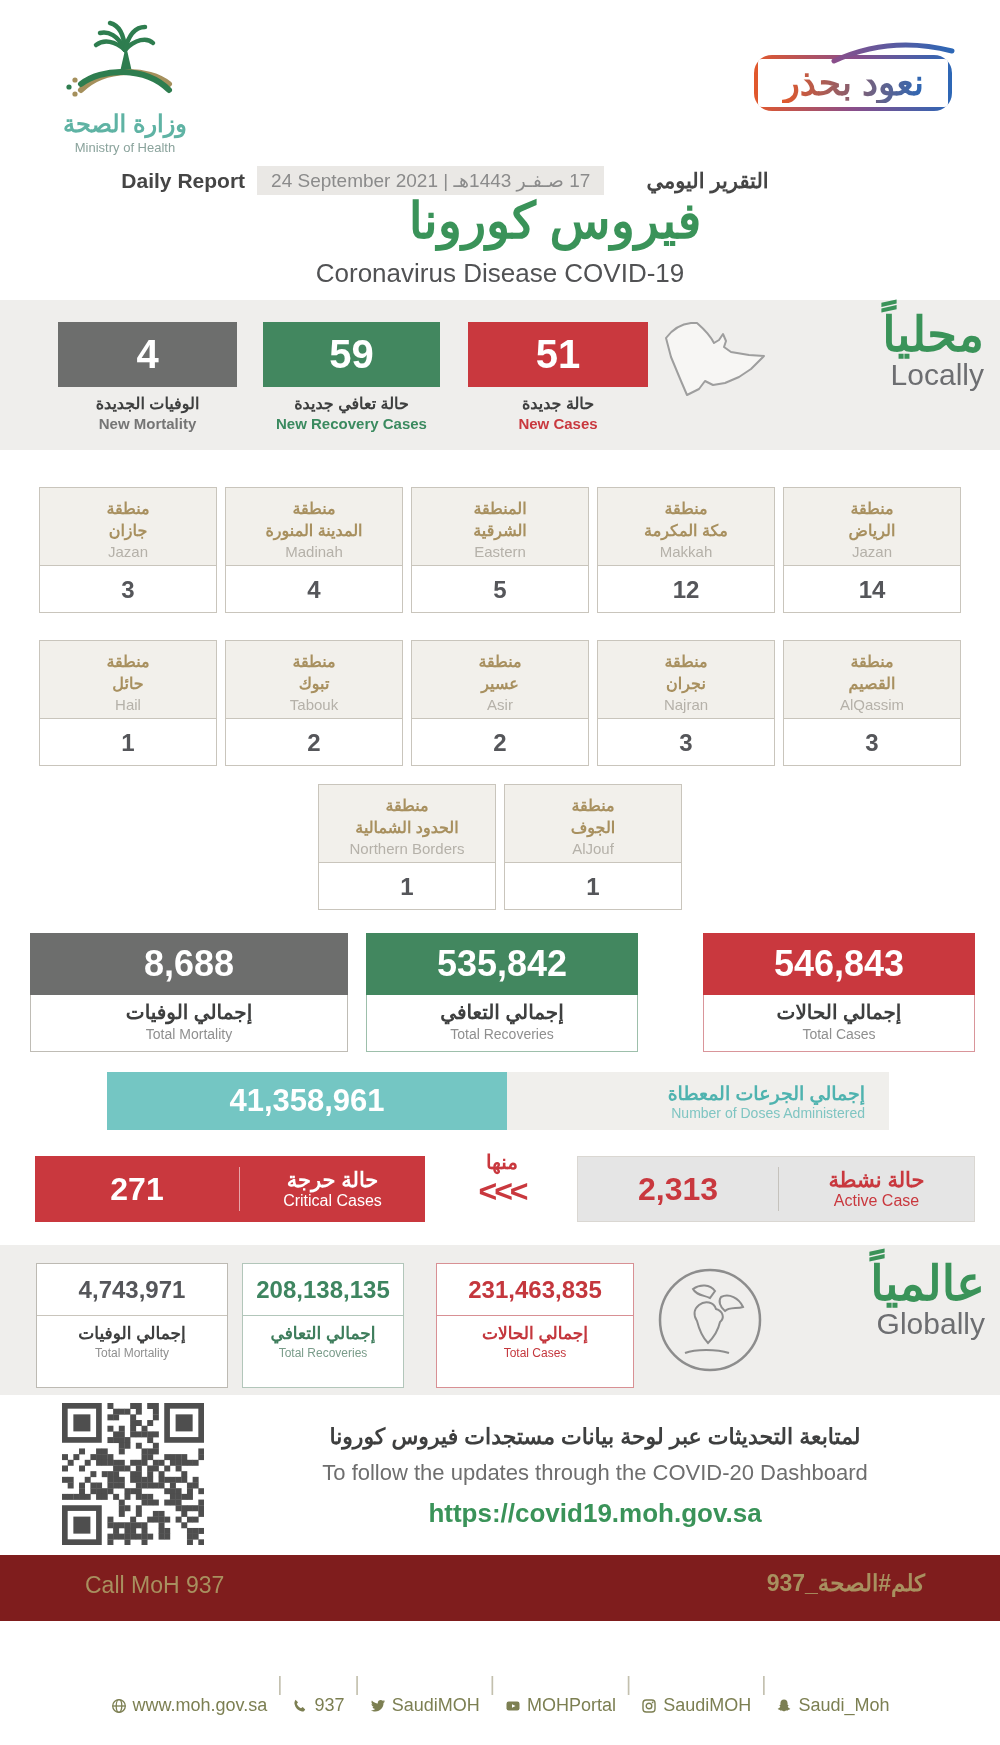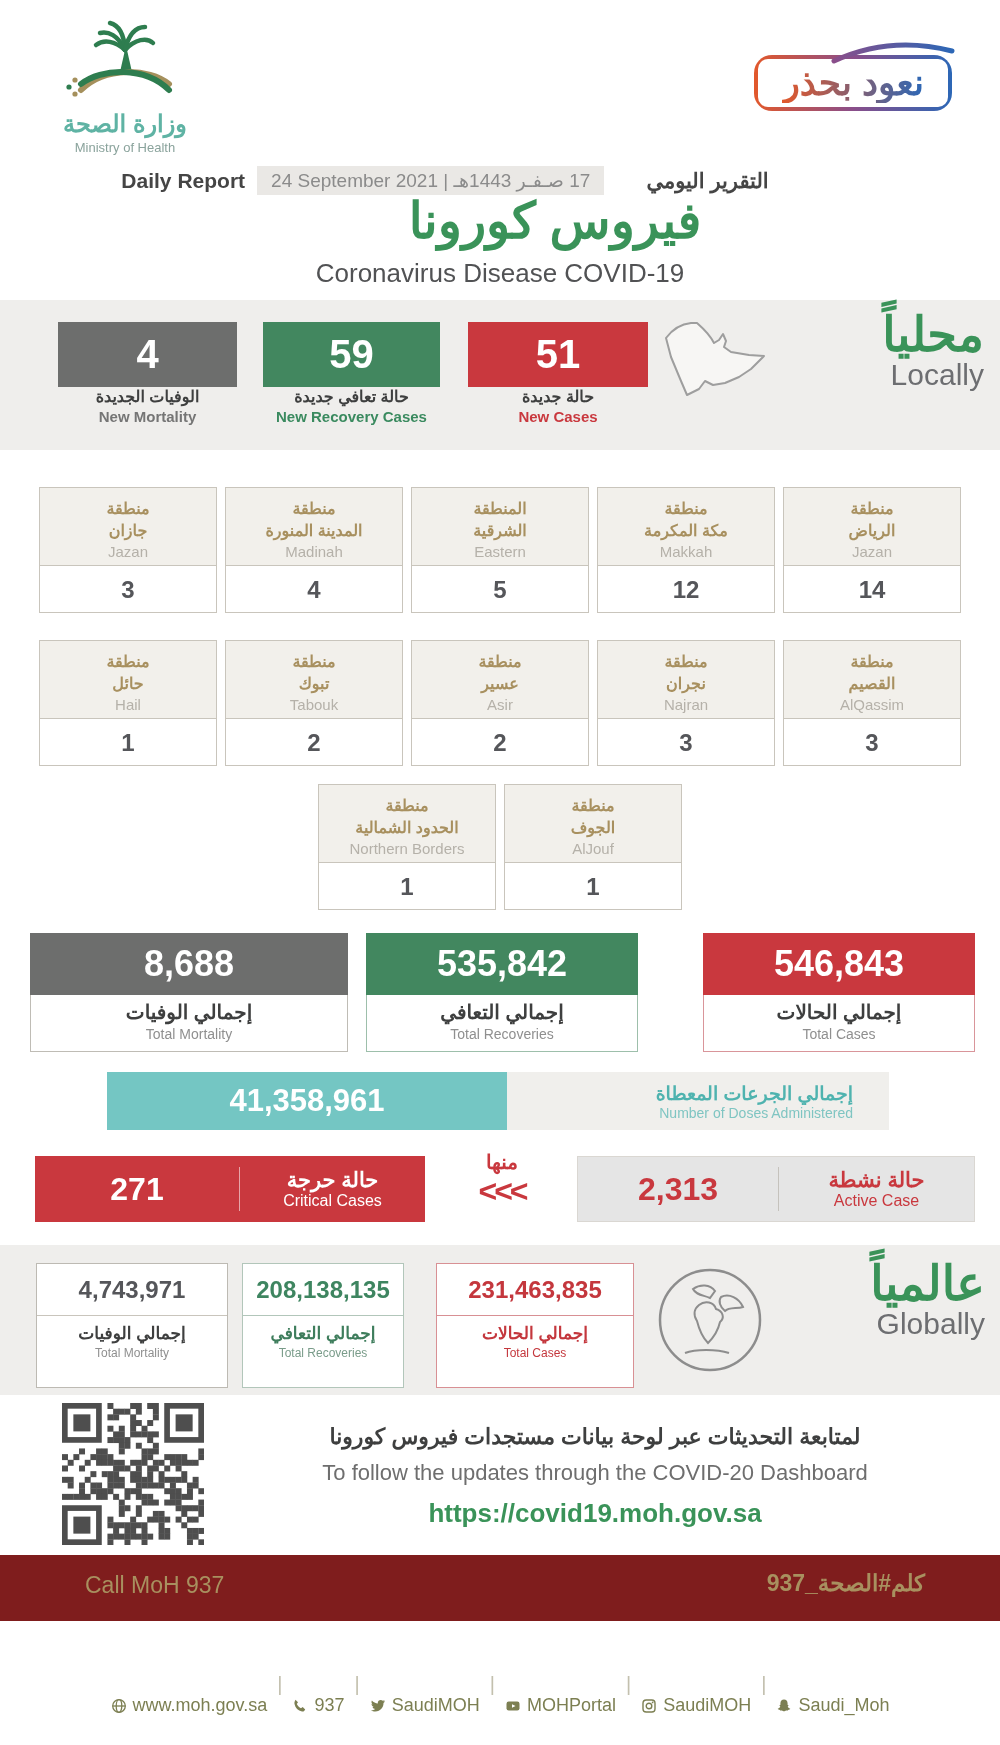--- a/index.html
+++ b/index.html
@@ -8,41 +8,41 @@
   #page { position: relative; width: 1000px; height: 1745px; background: #fff; overflow: hidden; }
 
   
   .logo { position: absolute; left: 50px; top: 10px; width: 150px; text-align: center; }
   .logo-ar { color: #5fb3a4; font-size: 24px; font-weight: bold; direction: rtl; }
   .logo-en { color: #8aa39c; font-size: 13px; margin-top: 2px; }
 
   .badge-wrap { position: absolute; right: 48px; top: 55px; }
   .badge-swoosh { position: absolute; top: -16px; right: -6px; }
   .badge { background: linear-gradient(90deg, #e2582b, #8a4e8a, #2c67b6); padding: 4px; border-radius: 18px; }
-  .badge-inner { background: #fff; border-radius: 10px; padding: 3px 24px; }
+  .badge-inner { background: #fff; border-radius: 4px; padding: 3px 24px; }
   .badge-text { font-size: 36px; font-weight: bold; direction: rtl; color: #2c67b6;
     background: linear-gradient(90deg, #e2582b, #2c67b6);
     -webkit-background-clip: text; background-clip: text; -webkit-text-fill-color: transparent; }
 
   .date-row { position: absolute; top: 166px; left: -55px; width: 1000px; display: flex; justify-content: center; align-items: center; gap: 12px; }
   .dr-en, .dr-ar { font-size: 21px; font-weight: bold; color: #454545; }
   .dr-ar { margin-left: 30px; direction: rtl; }
   .date-box { background: #eae8e5; color: #8b8b8b; font-size: 19px; padding: 3px 14px; direction: rtl; }
 
   .title-ar { position: absolute; top: 192px; left: 110px; width: 890px; text-align: center; font-size: 50px; font-weight: bold; color: #3a9359; direction: rtl; }
   .title-en { position: absolute; top: 258px; left: 0; width: 1000px; text-align: center; font-size: 26px; color: #515254; }
 
   
   .local-band { position: absolute; top: 300px; left: 0; width: 1000px; height: 150px; background: #efeeec; }
   .stat { position: absolute; top: 22px; text-align: center; }
   .stat-box { height: 65px; display: flex; align-items: center; justify-content: center; color: #fff; font-size: 40px; font-weight: bold; }
   .bg-gray  { background: #6d6e6d; }
   .bg-green { background: #42875f; }
   .bg-red   { background: #c9383e; }
-  .stat-ar { font-size: 16px; font-weight: bold; color: #3e3f3f; direction: rtl; }
+  .stat-ar { margin-top: 7px; font-size: 16px; font-weight: bold; color: #3e3f3f; direction: rtl; }
   .stat-en { font-size: 15px; font-weight: bold; margin-top: 2px; }
   .c-gray  { color: #757575; }
   .c-green { color: #3a8a5f; }
   .c-red   { color: #c9383e; }
   .ksa-map { position: absolute; left: 652px; top: 12px; }
   .local-titles { position: absolute; right: 16px; top: 6px; text-align: right; }
   .big-ar { font-size: 48px; font-weight: bold; color: #3a9359; direction: rtl; }
   .big-en { font-size: 30px; color: #6d6e71; margin-top: -4px; }
 
   
@@ -62,21 +62,21 @@
   .tnum { height: 62px; color: #fff; font-size: 36px; font-weight: bold; display: flex; align-items: center; justify-content: center; }
   .tlabel { border: 1px solid #bfbcb5; border-top: none; background: #fff; padding: 5px 0 9px; }
   .t2 .tlabel { border-color: #9dbfab; }
   .t3 .tlabel { border-color: #d9959a; }
   .tlabel .ar { font-size: 20px; font-weight: bold; color: #3e3f3f; direction: rtl; }
   .tlabel .en { font-size: 14px; color: #8f8f8f; margin-top: 2px; }
 
   
   .doses { position: absolute; top: 1072px; left: 107px; width: 782px; height: 58px; display: flex; }
   .doses-num { width: 400px; background: #74c6c3; color: #fff; font-size: 31px; font-weight: bold; display: flex; align-items: center; justify-content: center; }
-  .doses-label { flex: 1; background: #f0efec; display: flex; flex-direction: column; justify-content: center; align-items: flex-end; padding-right: 36px; }
+  .doses-label { flex: 1; background: #f0efec; display: flex; flex-direction: column; justify-content: center; align-items: flex-end; padding-right: 24px; }
   .doses-label .ar { color: #4fb3af; font-size: 19px; font-weight: bold; direction: rtl; }
   .doses-label .en { color: #7fc5c2; font-size: 14px; }
 
   
   .critical { position: absolute; top: 1156px; left: 35px; width: 390px; height: 66px; background: #c9383e; display: flex; align-items: center; }
   .critical .num { flex: 1; text-align: center; color: #fff; font-size: 32px; font-weight: bold; }
   .vdiv { width: 1px; height: 44px; background: rgba(255,255,255,.55); }
   .critical .labels { width: 185px; text-align: center; color: #fff; }
   .labels .ar { font-size: 21px; font-weight: bold; direction: rtl; }
   .labels .en { font-size: 16px; }

